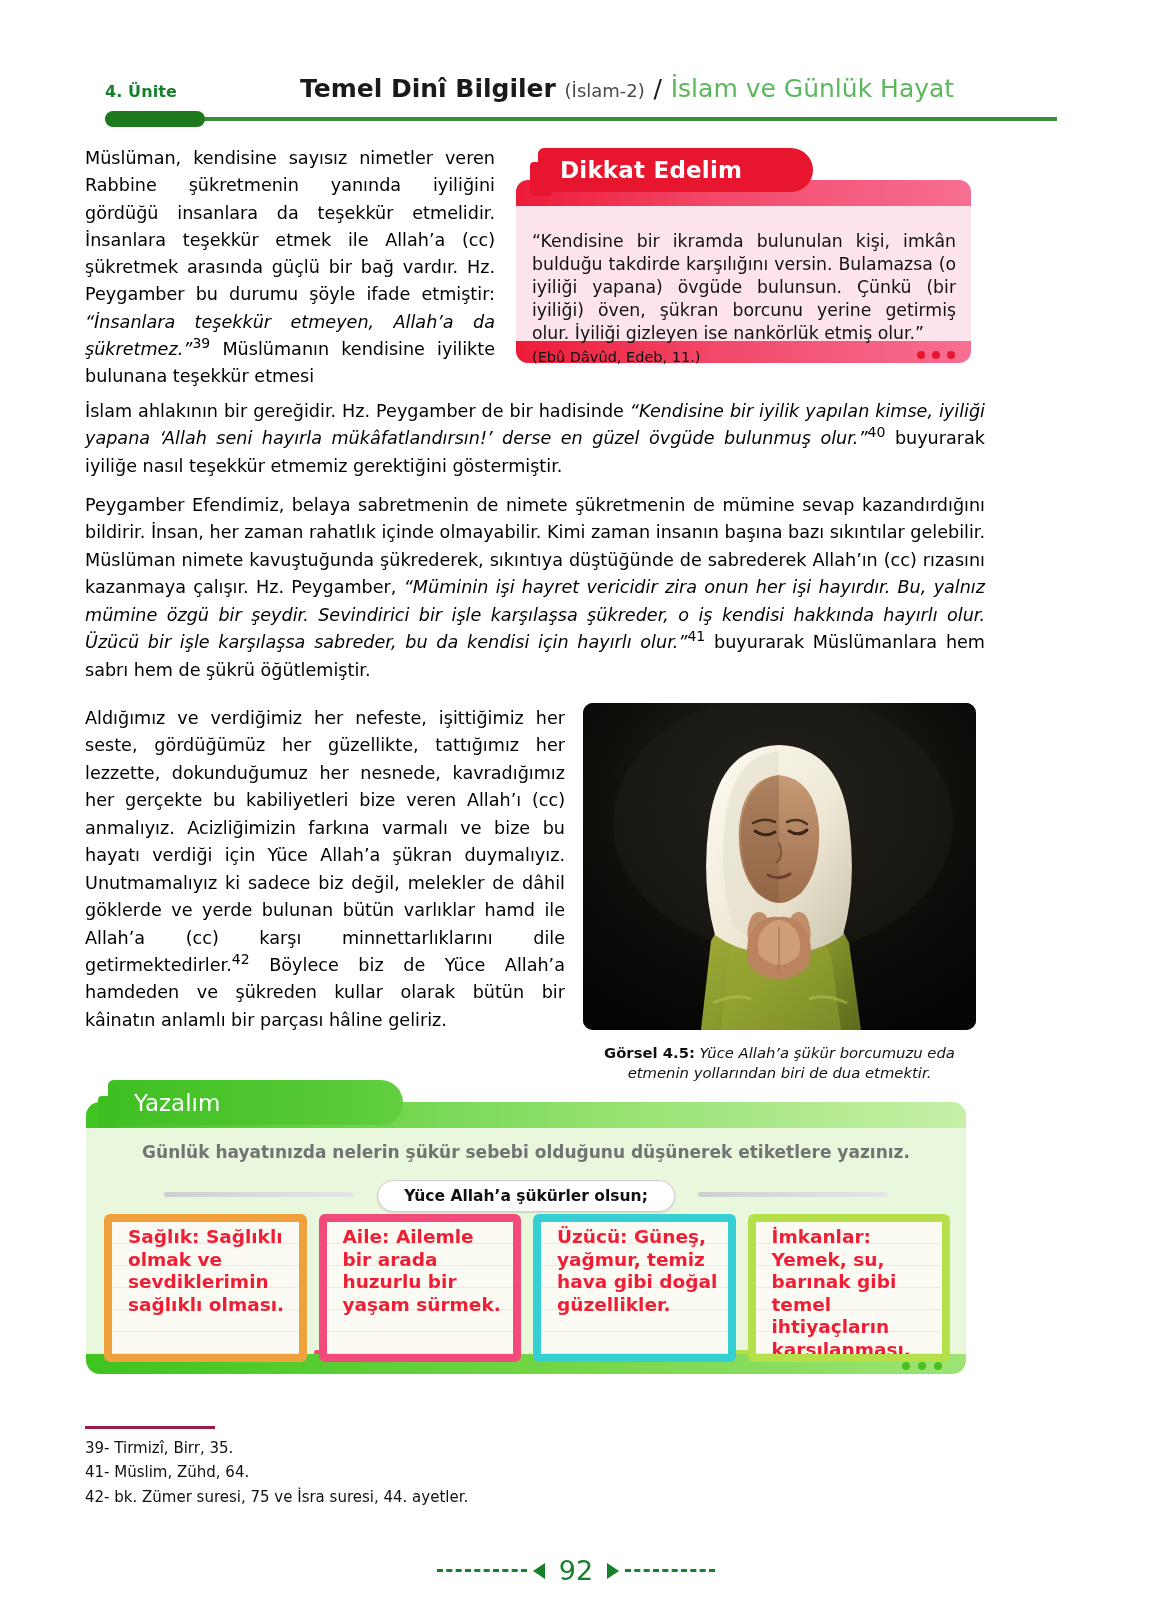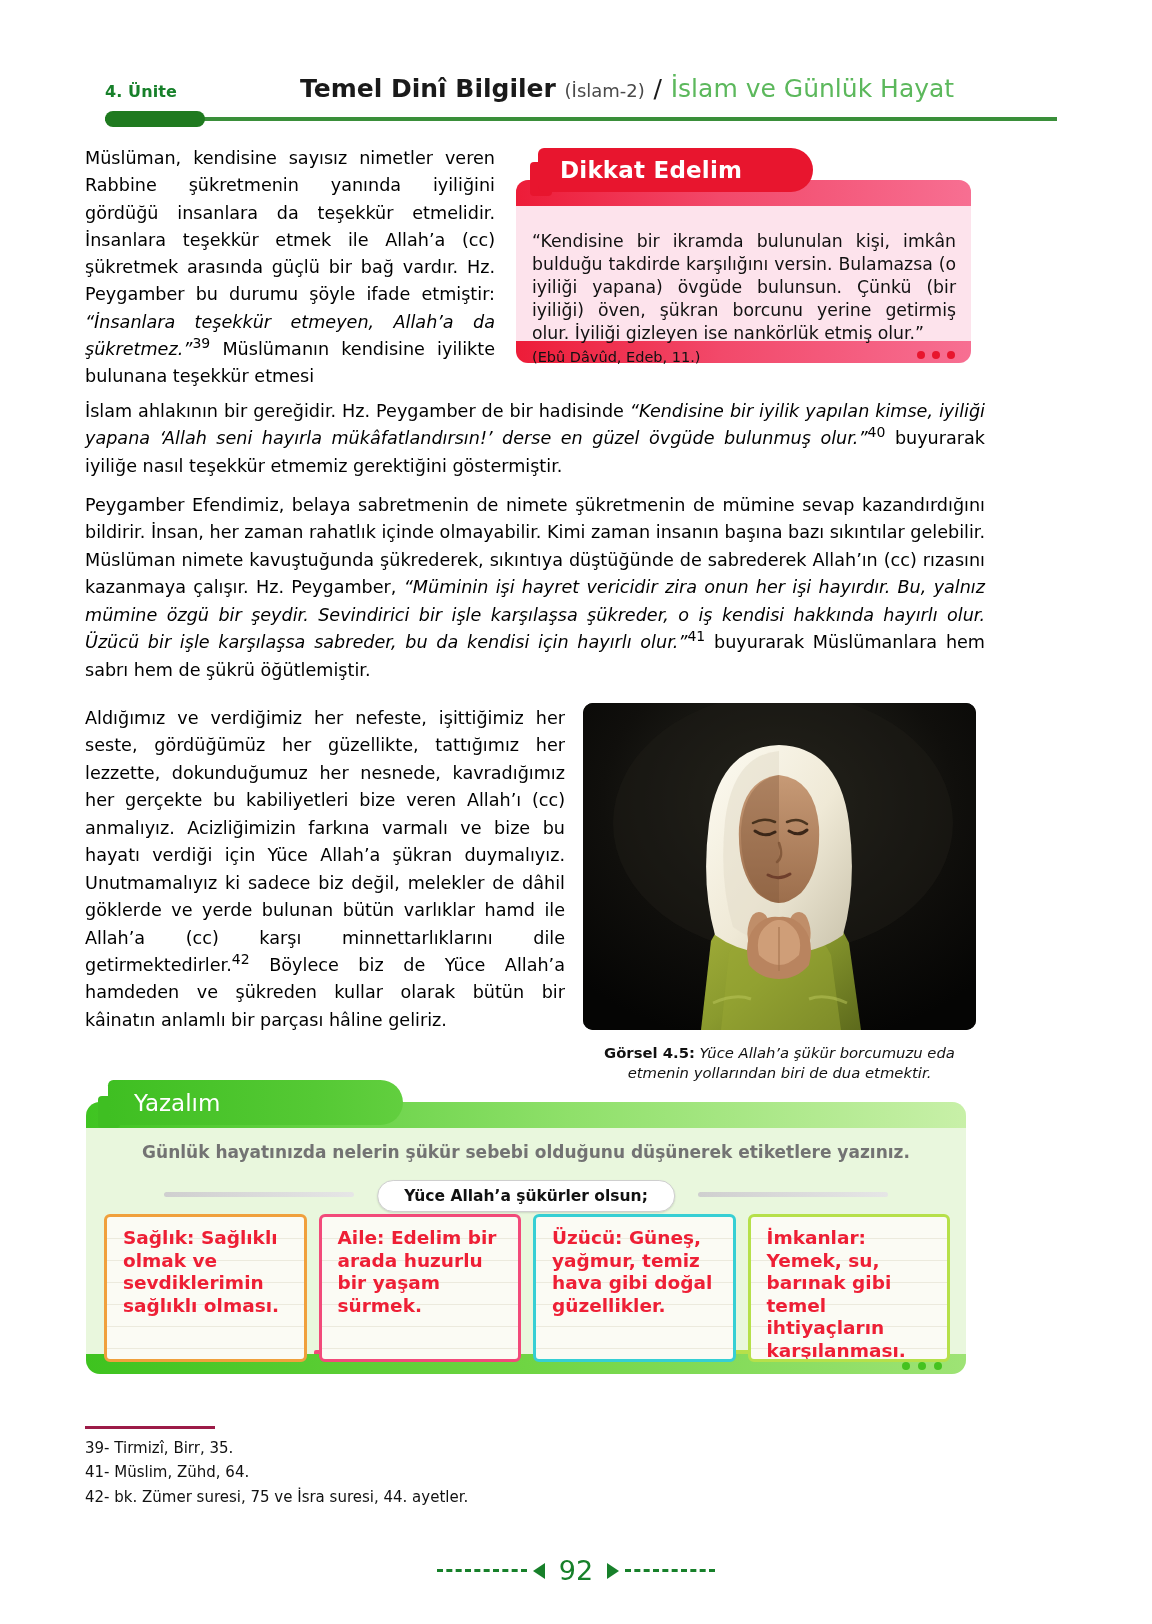--- a/index.html
+++ b/index.html
@@ -145,22 +145,22 @@
   .pill-line-l, .pill-line-r {
     position:absolute; top:112px; height:5px;
     background:linear-gradient(90deg,#cfcfcf,#e6e6e6); border-radius:3px;
   }
   .pill-line-l { left:78px; width:190px; }
   .pill-line-r { right:78px; width:190px; }
 
   .cards { position:absolute; left:18px; top:134px; width:846px; height:148px; display:flex; gap:12px; }
   .card {
     position:relative; flex:1; background:#fbfbf4;
-    border:3px solid #14b8a6; border-radius:6px;
-    padding:10px 10px 6px 16px;
+    border:8px solid #14b8a6; border-radius:6px;
+    padding:4px 10px 6px 16px;
     font-size:18.5px; font-weight:700; line-height:1.22; color:#ee1f35;
     overflow:hidden;
   }
   .card .ruled {
     position:absolute; inset:0;
     background:repeating-linear-gradient(to bottom, transparent 0 21px, #eceadd 21px 22px);
     z-index:0;
   }
   .card .txt { position:relative; z-index:1; }
   .c1 { border-color:#f0a03c; }
@@ -330,21 +330,21 @@
     <div class="pill-line-r"></div>
     <div class="pill">Yüce Allah’a şükürler olsun;</div>
 
     <div class="cards">
       <div class="card c1">
         <div class="ruled"></div>
         <div class="txt">Sağlık: Sağlıklı olmak ve sevdiklerimin sağlıklı olması.</div>
       </div>
       <div class="card c2">
         <div class="ruled"></div>
-        <div class="txt">Aile: Edelim bir arada huzurlu bir yaşam sürmek.</div>
+        <div class="txt">Aile: Ailemle bir arada huzurlu bir yaşam sürmek.</div>
       </div>
       <div class="card c3">
         <div class="ruled"></div>
         <div class="txt">Üzücü: Güneş, yağmur, temiz hava gibi doğal güzellikler.</div>
       </div>
       <div class="card c4">
         <div class="ruled"></div>
         <div class="txt">İmkanlar: Yemek, su, barınak gibi temel ihtiyaçların karşılanması.</div>
       </div>
     </div>

